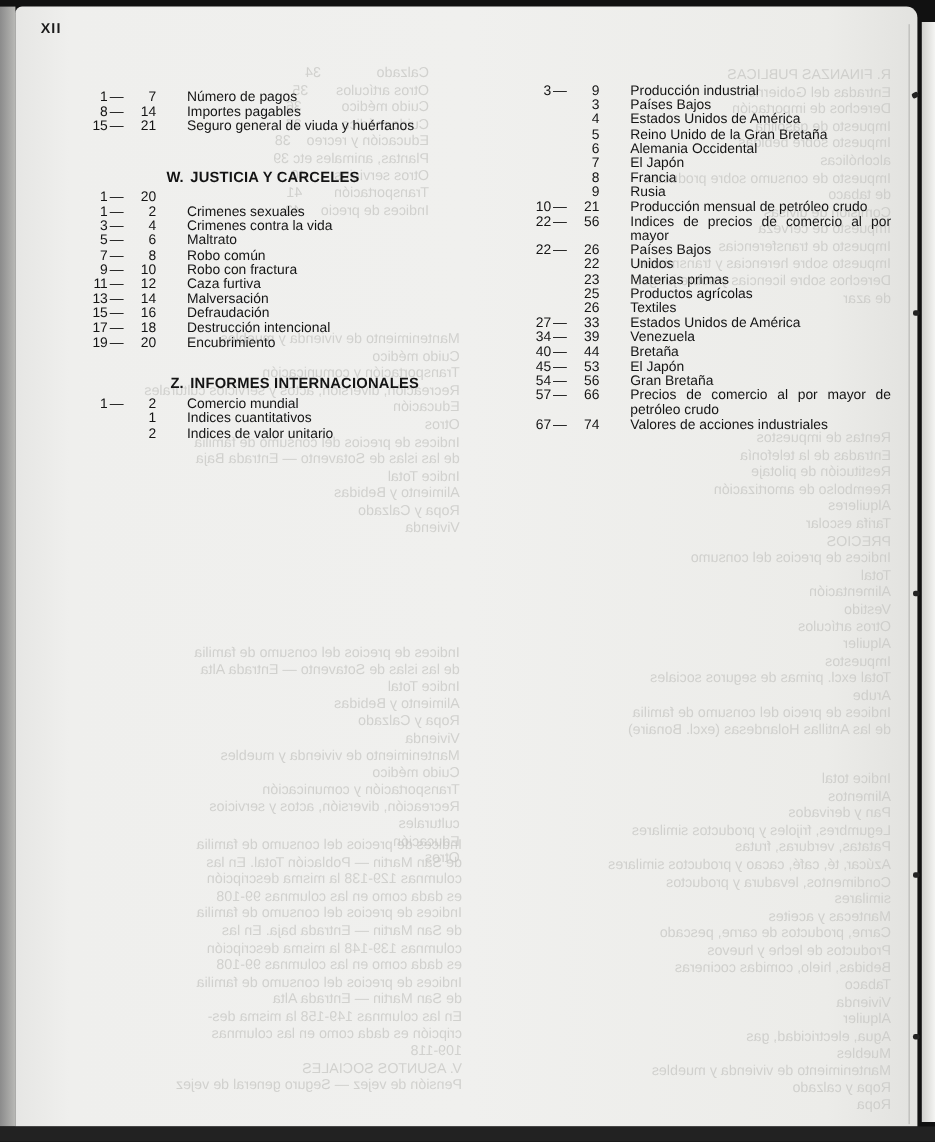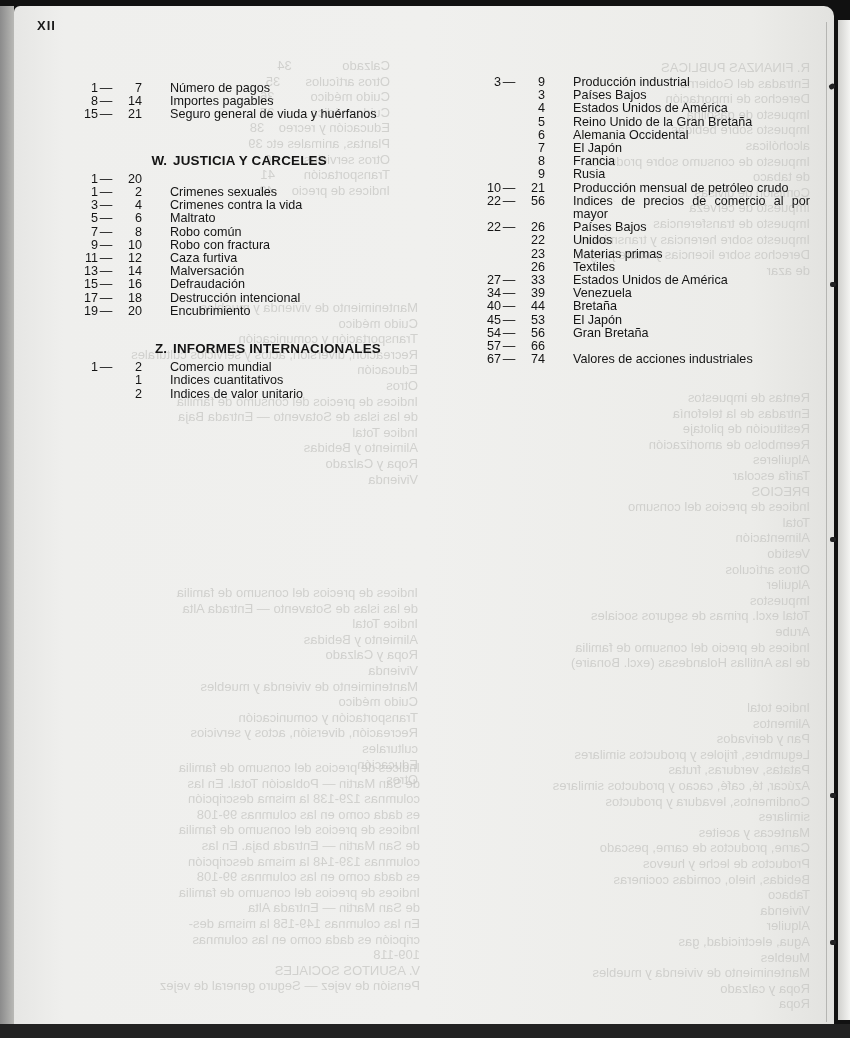--- a/index.html
+++ b/index.html
@@ -429,20 +429,28 @@
         <span class="a"></span>
         <span class="dash"></span>
         <span class="b">23</span>
       </div>
       <div class="label">Materias primas</div>
     </div>
   <div class="row">
       <div class="range">
         <span class="a"></span>
         <span class="dash"></span>
+        <span class="b">25</span>
+      </div>
+      <div class="label">Productos agrícolas</div>
+    </div>
+  <div class="row">
+      <div class="range">
+        <span class="a"></span>
+        <span class="dash"></span>
         <span class="b">26</span>
       </div>
       <div class="label">Textiles</div>
     </div>
   <div class="row">
       <div class="range">
         <span class="a">27</span>
         <span class="dash">—</span>
         <span class="b">33</span>
       </div>
@@ -479,20 +487,21 @@
         <span class="b">56</span>
       </div>
       <div class="label">Gran Bretaña</div>
     </div>
   <div class="row">
       <div class="range">
         <span class="a">57</span>
         <span class="dash">—</span>
         <span class="b">66</span>
       </div>
+      <div class="label">Precios de comercio al por mayor de petróleo crudo</div>
     </div>
   <div class="row">
       <div class="range">
         <span class="a">67</span>
         <span class="dash">—</span>
         <span class="b">74</span>
       </div>
       <div class="label">Valores de acciones industriales</div>
     </div>
 </div>

